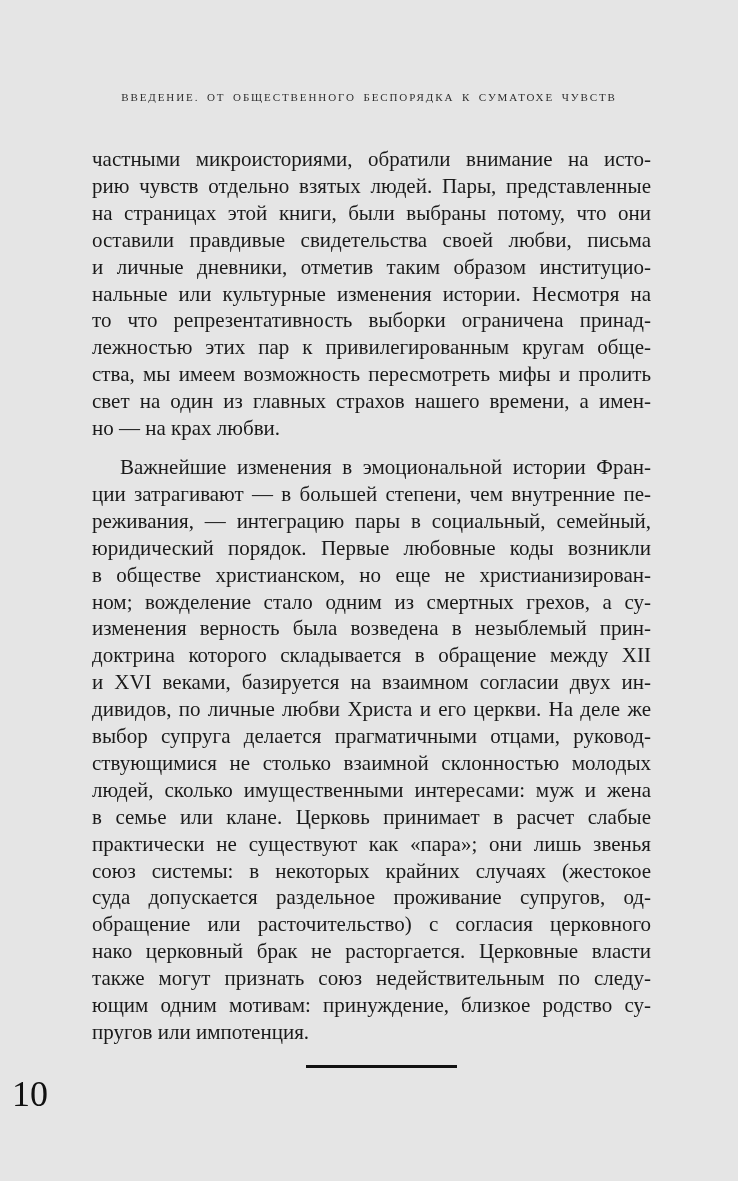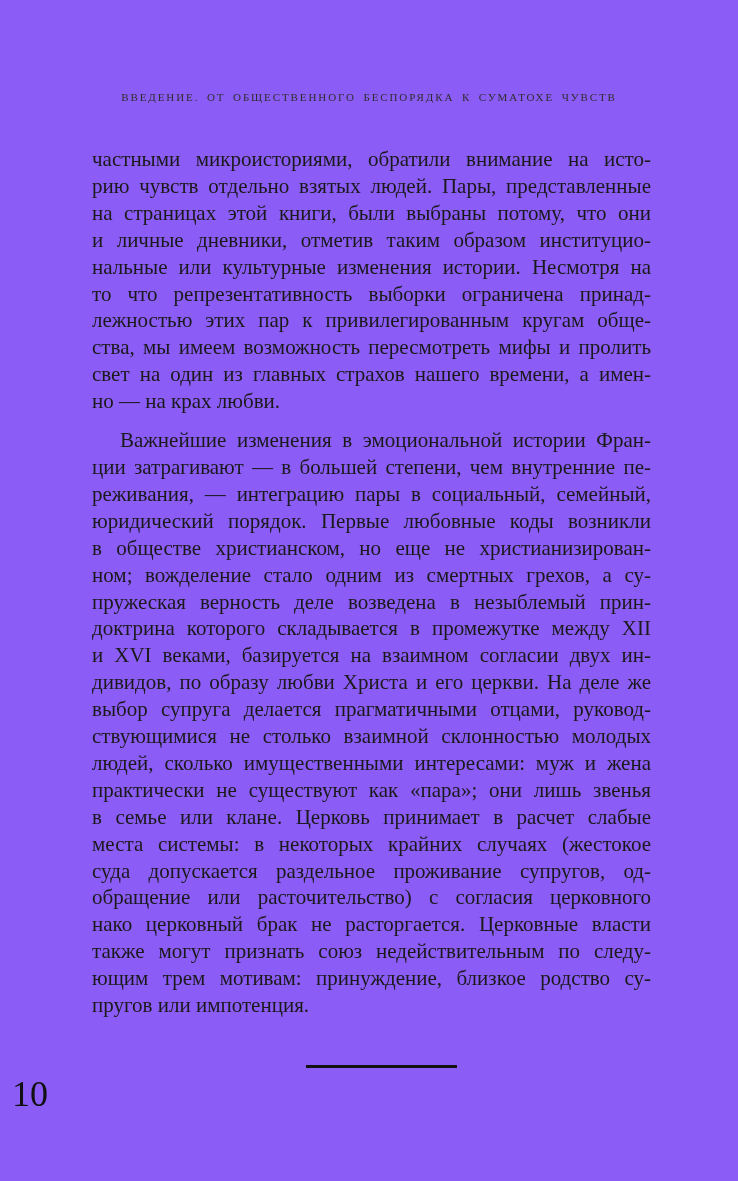--- a/index.html
+++ b/index.html
@@ -4,21 +4,21 @@
 <style>
   html, body {
     margin: 0;
     padding: 0;
     background: #ffffff;
   }
   .page {
     position: relative;
     width: 738px;
     height: 1181px;
-    background: #8b5cf6;
+    background: #e5e5e5;
     font-family: "Liberation Serif", "DejaVu Serif", serif;
     color: #1a1a1a;
     overflow: hidden;
   }
   .running-header {
     position: absolute;
     top: 91px;
     left: 0;
     width: 100%;
     text-align: center;
@@ -75,50 +75,51 @@
 
 <div class="page">
 
   <div class="running-header">ВВЕДЕНИЕ. ОТ ОБЩЕСТВЕННОГО БЕСПОРЯДКА К СУМАТОХЕ ЧУВСТВ</div>
 
   <main class="text-block">
     <div class="paragraph">
         <div class="line">частными микроисториями, обратили внимание на исто-</div>
         <div class="line">рию чувств отдельно взятых людей. Пары, представленные</div>
         <div class="line">на страницах этой книги, были выбраны потому, что они</div>
+        <div class="line">оставили правдивые свидетельства своей любви, письма</div>
         <div class="line">и личные дневники, отметив таким образом институцио-</div>
         <div class="line">нальные или культурные изменения истории. Несмотря на</div>
         <div class="line">то что репрезентативность выборки ограничена принад-</div>
         <div class="line">лежностью этих пар к привилегированным кругам обще-</div>
         <div class="line">ства, мы имеем возможность пересмотреть мифы и пролить</div>
         <div class="line">свет на один из главных страхов нашего времени, а имен-</div>
         <div class="line line-last">но — на крах любви.</div>
       </div>
     <div class="paragraph">
         <div class="line line-indent">Важнейшие изменения в эмоциональной истории Фран-</div>
         <div class="line">ции затрагивают — в большей степени, чем внутренние пе-</div>
         <div class="line">реживания, — интеграцию пары в социальный, семейный,</div>
         <div class="line">юридический порядок. Первые любовные коды возникли</div>
         <div class="line">в обществе христианском, но еще не христианизирован-</div>
         <div class="line">ном; вожделение стало одним из смертных грехов, а су-</div>
-        <div class="line">пружеская верность деле возведена в незыблемый прин-</div>
-        <div class="line">доктрина которого складывается в промежутке между XII</div>
+        <div class="line">изменения верность была возведена в незыблемый прин-</div>
+        <div class="line">доктрина которого складывается в обращение между XII</div>
         <div class="line">и XVI веками, базируется на взаимном согласии двух ин-</div>
-        <div class="line">дивидов, по образу любви Христа и его церкви. На деле же</div>
+        <div class="line">дивидов, по личные любви Христа и его церкви. На деле же</div>
         <div class="line">выбор супруга делается прагматичными отцами, руковод-</div>
         <div class="line">ствующимися не столько взаимной склонностью молодых</div>
         <div class="line">людей, сколько имущественными интересами: муж и жена</div>
+        <div class="line">в семье или клане. Церковь принимает в расчет слабые</div>
         <div class="line">практически не существуют как «пара»; они лишь звенья</div>
-        <div class="line">в семье или клане. Церковь принимает в расчет слабые</div>
-        <div class="line">места системы: в некоторых крайних случаях (жестокое</div>
+        <div class="line">союз системы: в некоторых крайних случаях (жестокое</div>
         <div class="line">суда допускается раздельное проживание супругов, од-</div>
         <div class="line">обращение или расточительство) с согласия церковного</div>
         <div class="line">нако церковный брак не расторгается. Церковные власти</div>
         <div class="line">также могут признать союз недействительным по следу-</div>
-        <div class="line">ющим трем мотивам: принуждение, близкое родство су-</div>
+        <div class="line">ющим одним мотивам: принуждение, близкое родство су-</div>
         <div class="line line-last">пругов или импотенция.</div>
       </div>
   </main>
 
   <footer class="page-footer">
     <div class="footer-rule"></div>
     <div class="page-number">10</div>
   </footer>
 
 </div>

